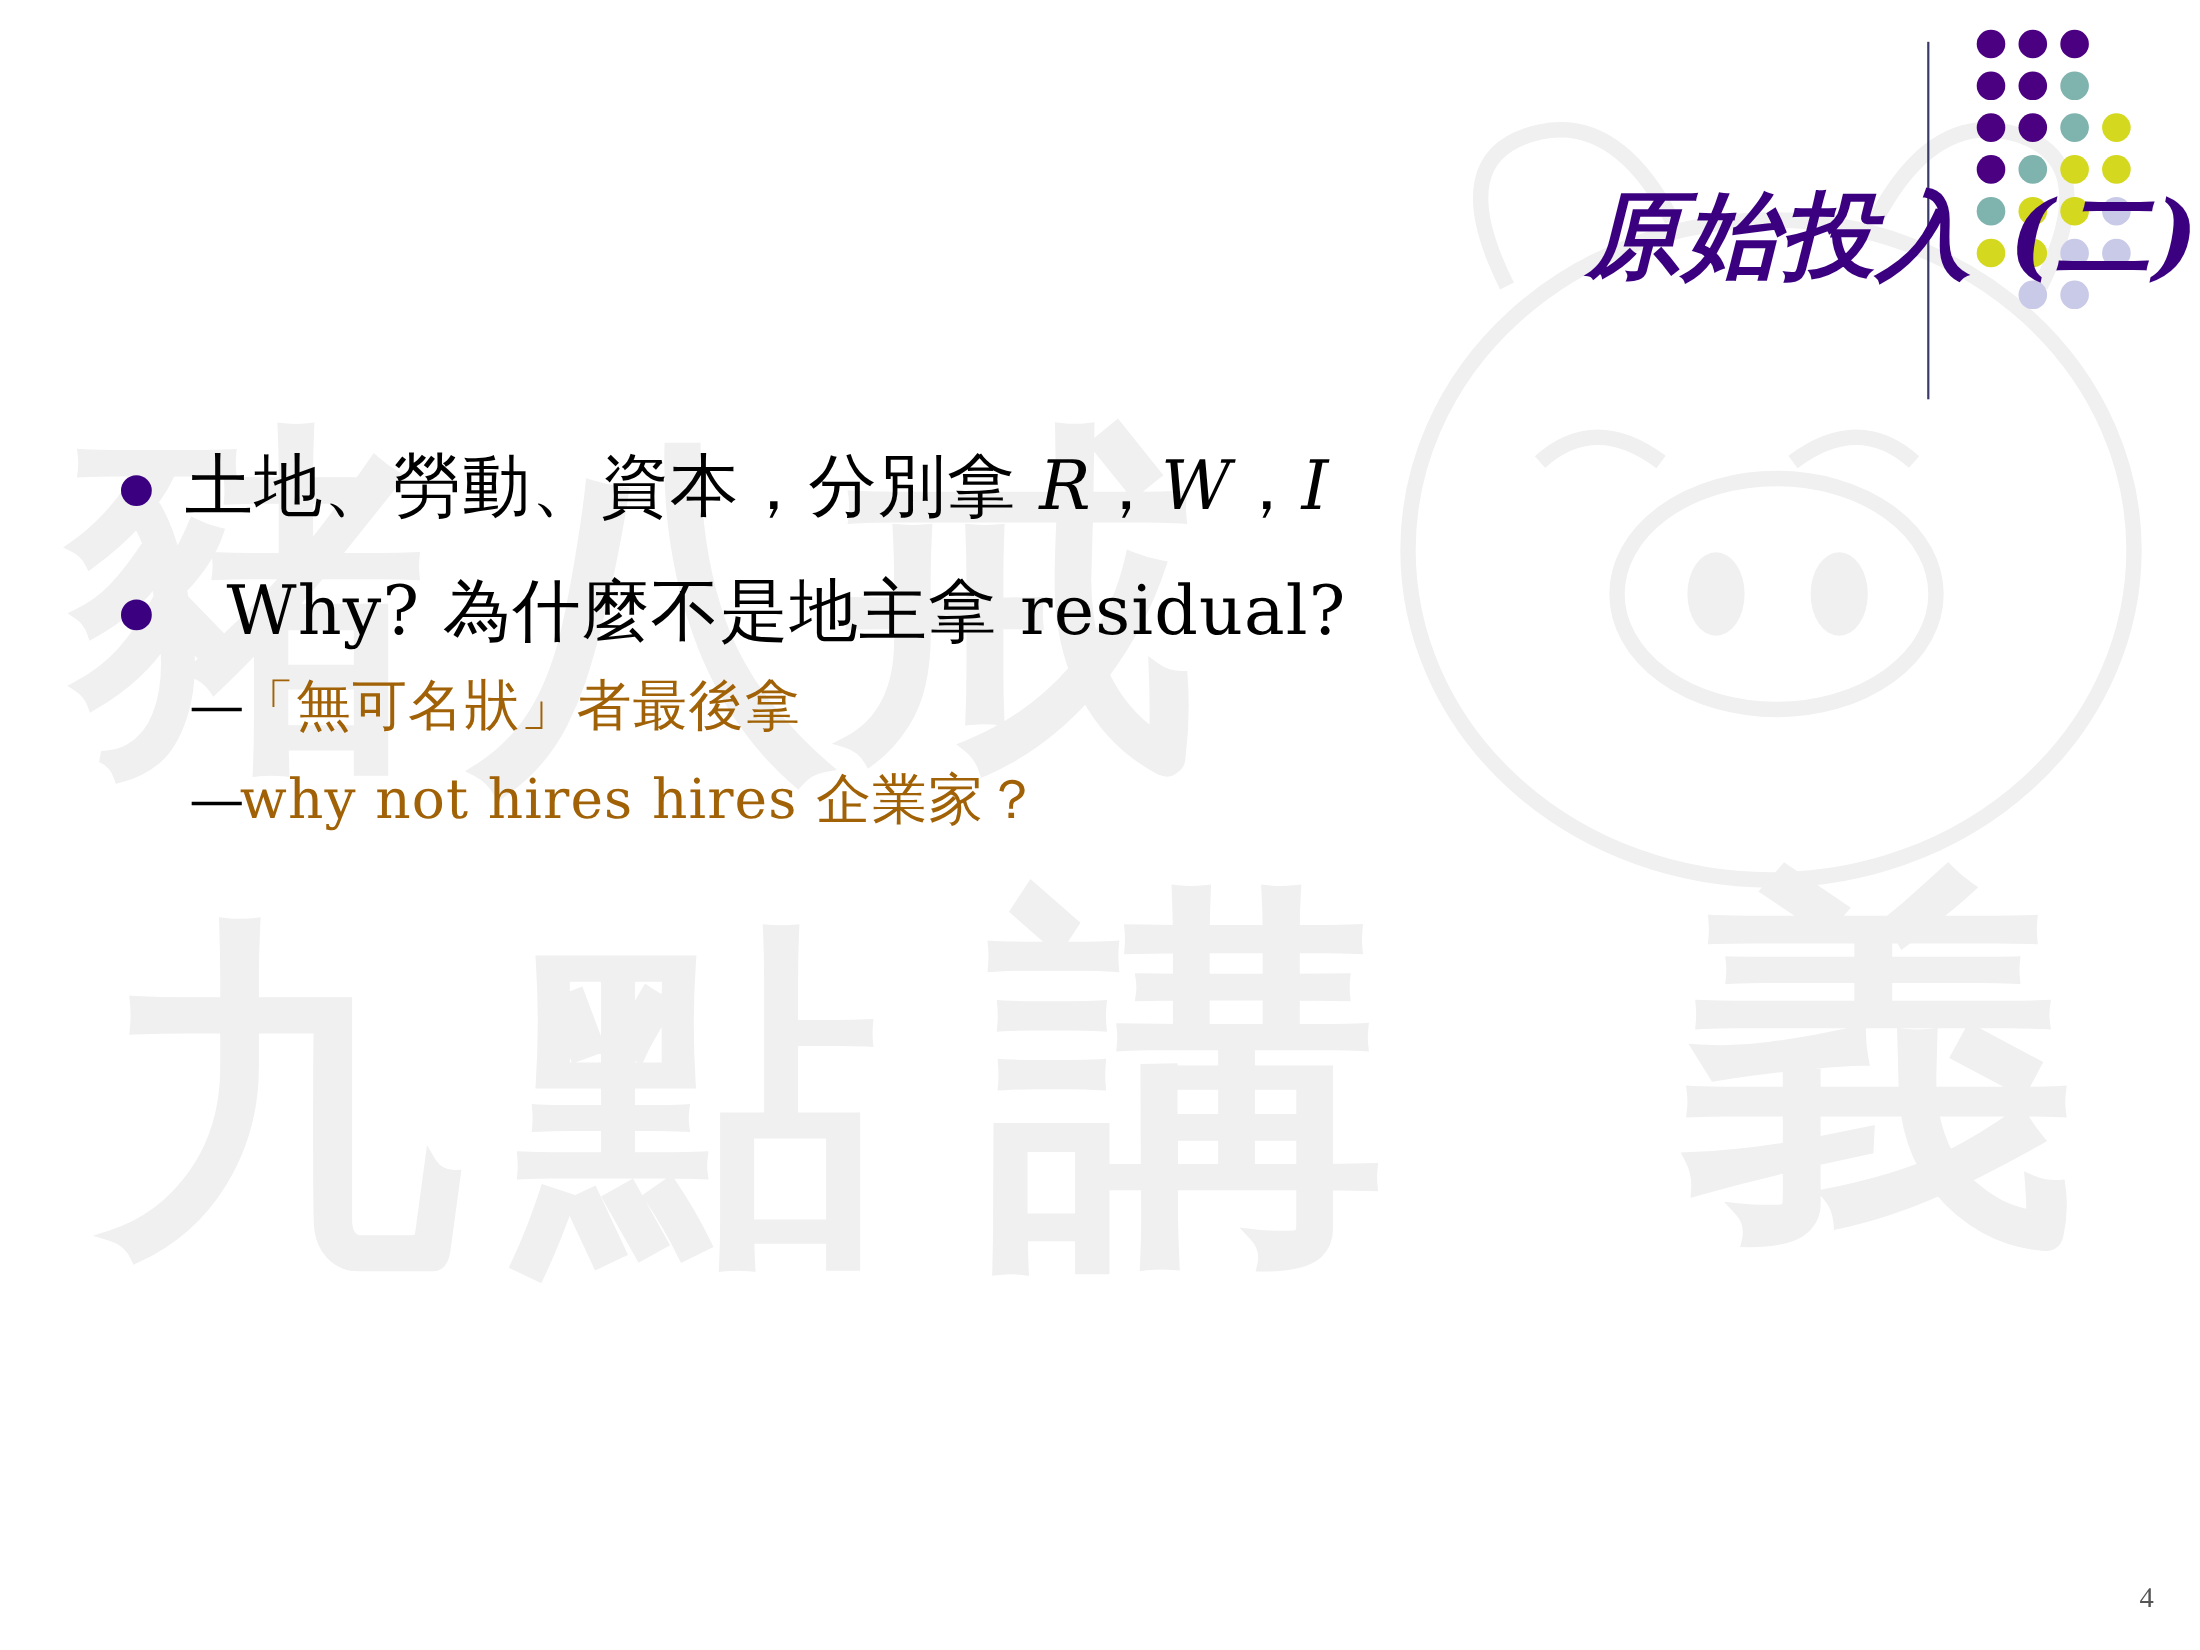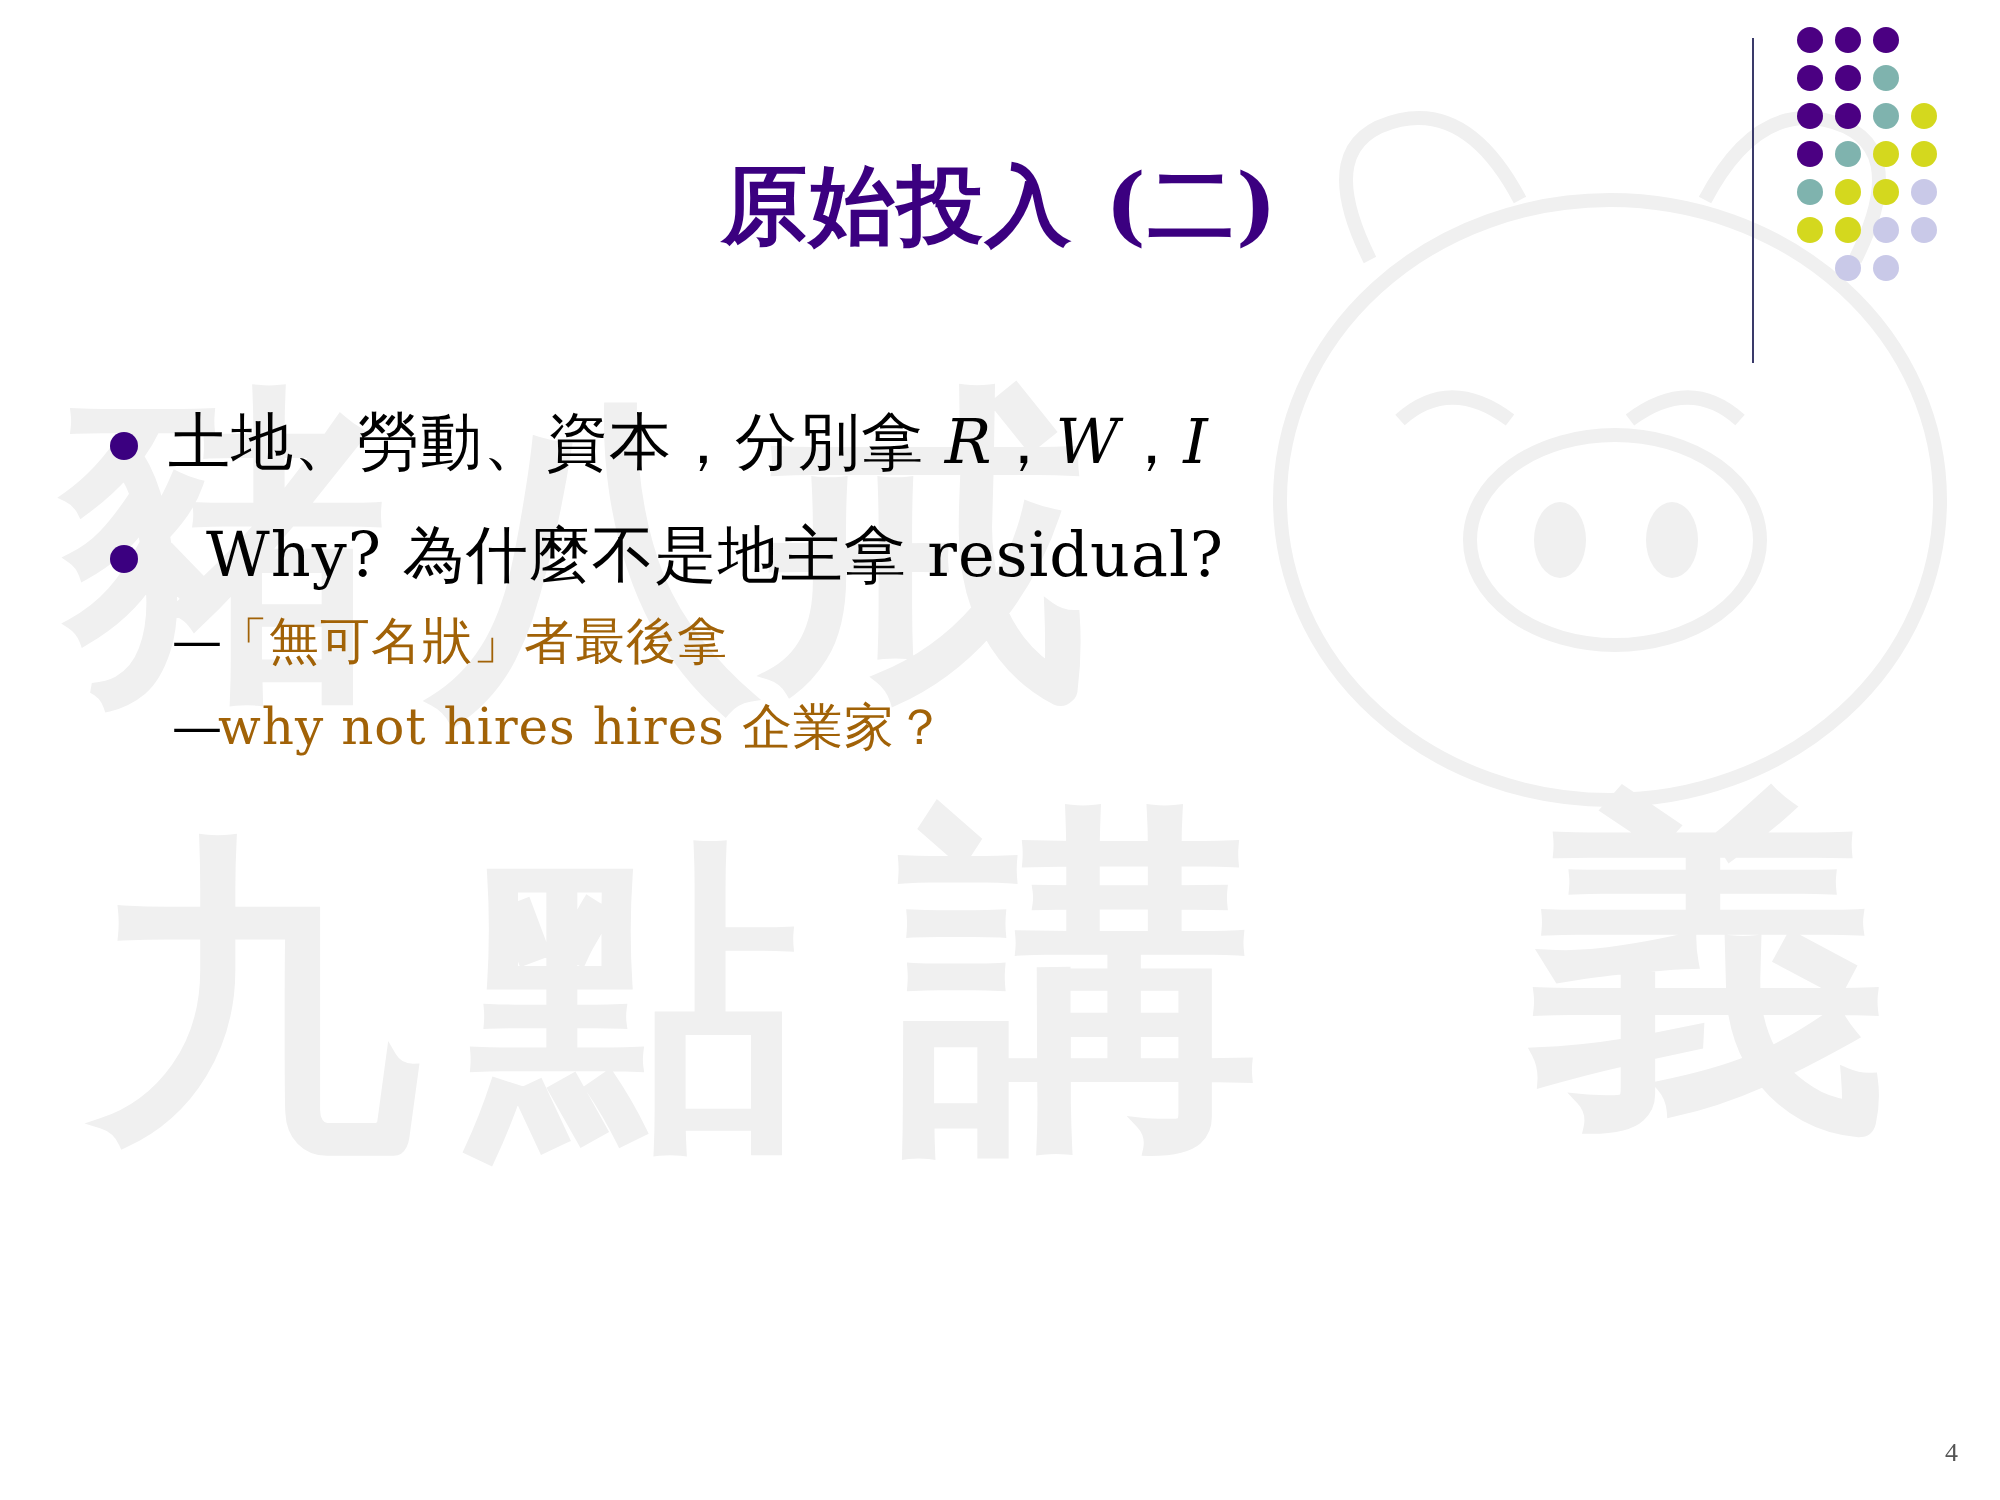--- a/index.html
+++ b/index.html
@@ -48,30 +48,31 @@
     width: 2px;
     height: 325px;
     background: #3a3a6a;
     z-index: 3;
   }
 
   
   #slide-title {
     position: absolute;
     left: 0;
-    top: 162px;
+    top: 172px;
     width: 2000px;
-    text-align: center;
+    text-align: right;
     z-index: 4;
     color: #3b0080;
     font-family: "DejaVu Serif", serif;
     font-weight: bold;
     font-size: 86px;
     letter-spacing: 2px;
     line-height: 1;
+    font-style: italic;
   }
 
   
   #body-content {
     position: absolute;
     left: 110px;
     top: 406px;
     width: 1800px;
     z-index: 4;
   }

